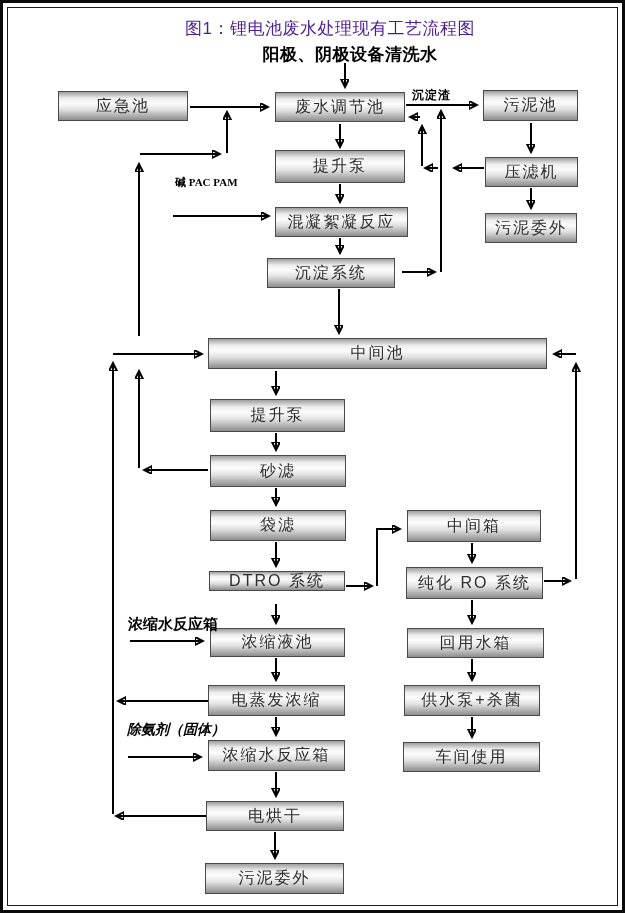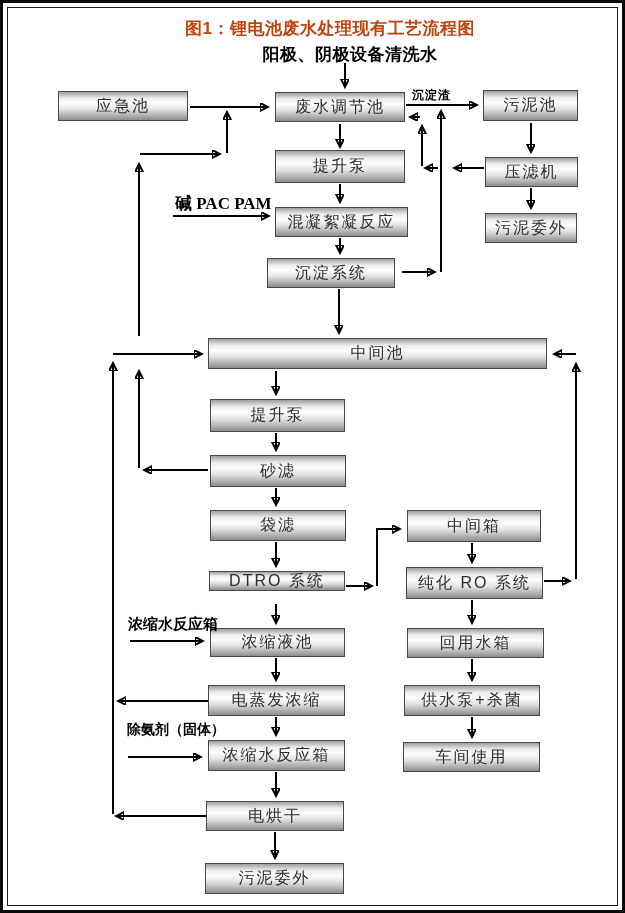--- a/index.html
+++ b/index.html
@@ -3,34 +3,34 @@
 <meta charset="utf-8">
 <style>
   html,body{margin:0;padding:0;background:#888;}
   .page{
     position:relative;width:625px;height:913px;background:#ffffff;
     box-sizing:border-box;border:3px solid #0a0a0a;overflow:hidden;
     font-family:"Liberation Sans","DejaVu Sans",sans-serif;
   }
   .inner-border{position:absolute;left:4px;top:4px;right:4px;bottom:4px;border:1px solid #1a1a1a;pointer-events:none;}
   .diagram-title{position:absolute;top:14px;left:327px;transform:translateX(-50%);
-    font-size:17px;font-weight:bold;color:#c2410c;white-space:nowrap;letter-spacing:.5px;}
+    font-size:17px;font-weight:normal;color:#4c1d95;white-space:nowrap;letter-spacing:.5px;}
   .diagram-subtitle{position:absolute;top:40px;left:347px;transform:translateX(-50%);
     font-size:17px;font-weight:bold;color:#000;white-space:nowrap;letter-spacing:.5px;}
   .node{
     position:absolute;display:flex;align-items:center;justify-content:center;
     box-sizing:border-box;border:1px solid #4a4a4a;
     background:linear-gradient(to bottom,#9e9e9e 0%,#ededed 22%,#fcfcfc 40%,#e2e2e2 62%,#8d8d8d 100%);
     font-size:16px;color:#2e2e2e;letter-spacing:2px;white-space:nowrap;
   }
   .flow-label{position:absolute;font-weight:bold;color:#000;white-space:nowrap;}
   .lbl-residue{top:84px;left:409px;font-size:12px;letter-spacing:1px;}
-  .lbl-alkali{top:189px;left:172px;font-size:17px;font-family:"Liberation Serif","DejaVu Serif",serif;}
+  .lbl-alkali{top:172px;left:172px;font-size:11px;font-family:"Liberation Serif","DejaVu Serif",serif;}
   .lbl-acid{top:612px;left:125px;font-size:15px;}
-  .lbl-ammonia{top:718px;left:124px;font-size:14px;}
+  .lbl-ammonia{top:718px;left:124px;font-size:14px;font-style:italic;}
   svg.arrows{position:absolute;left:0;top:0;pointer-events:none;}
   svg.arrows path, svg.arrows line, svg.arrows polyline{stroke:#000;stroke-width:2;fill:none;}
 </style>
 </head>
 <body>
 
 <div class="page">
   <div class="inner-border"></div>
 
   <div class="diagram-title">图1：锂电池废水处理现有工艺流程图</div>

